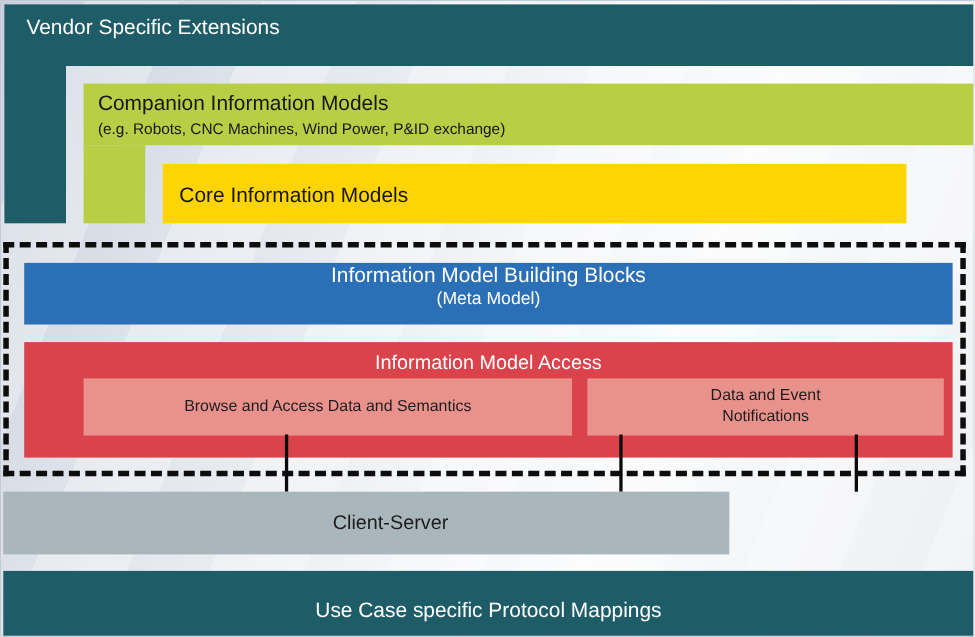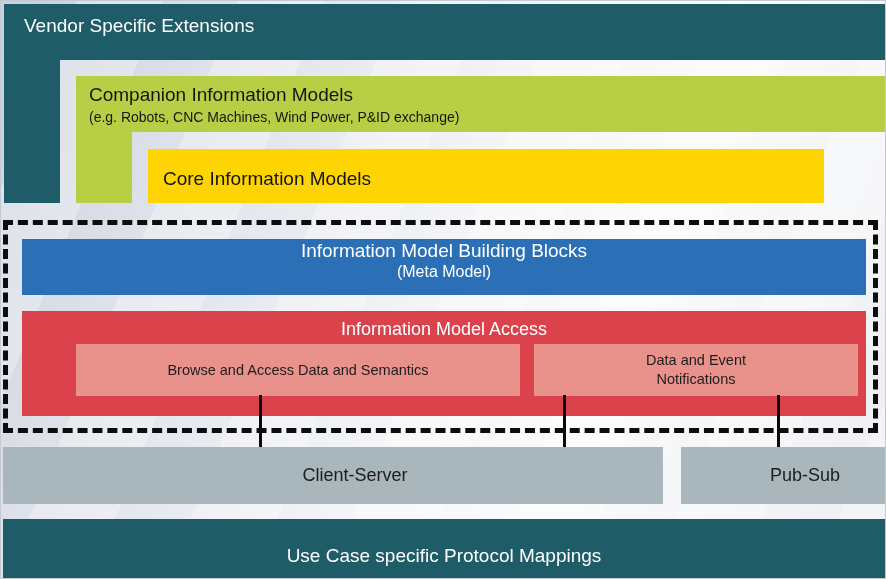--- a/index.html
+++ b/index.html
@@ -119,21 +119,18 @@
 
   <div class="abs dashed-box"></div>
 
   <div class="abs connector connector-a"></div>
   <div class="abs connector connector-b"></div>
   <div class="abs connector connector-c"></div>
 
   <div class="abs gray transport client-server">
     <span>Client-Server</span>
   </div>
-  <div class="abs gray transport pub-sub">
-    <span>Pub-Sub</span>
-  </div>
 
   <div class="abs teal protocol-bar">
     <span>Use Case specific Protocol Mappings</span>
   </div>
 
 </div>
 
 </body></html>

